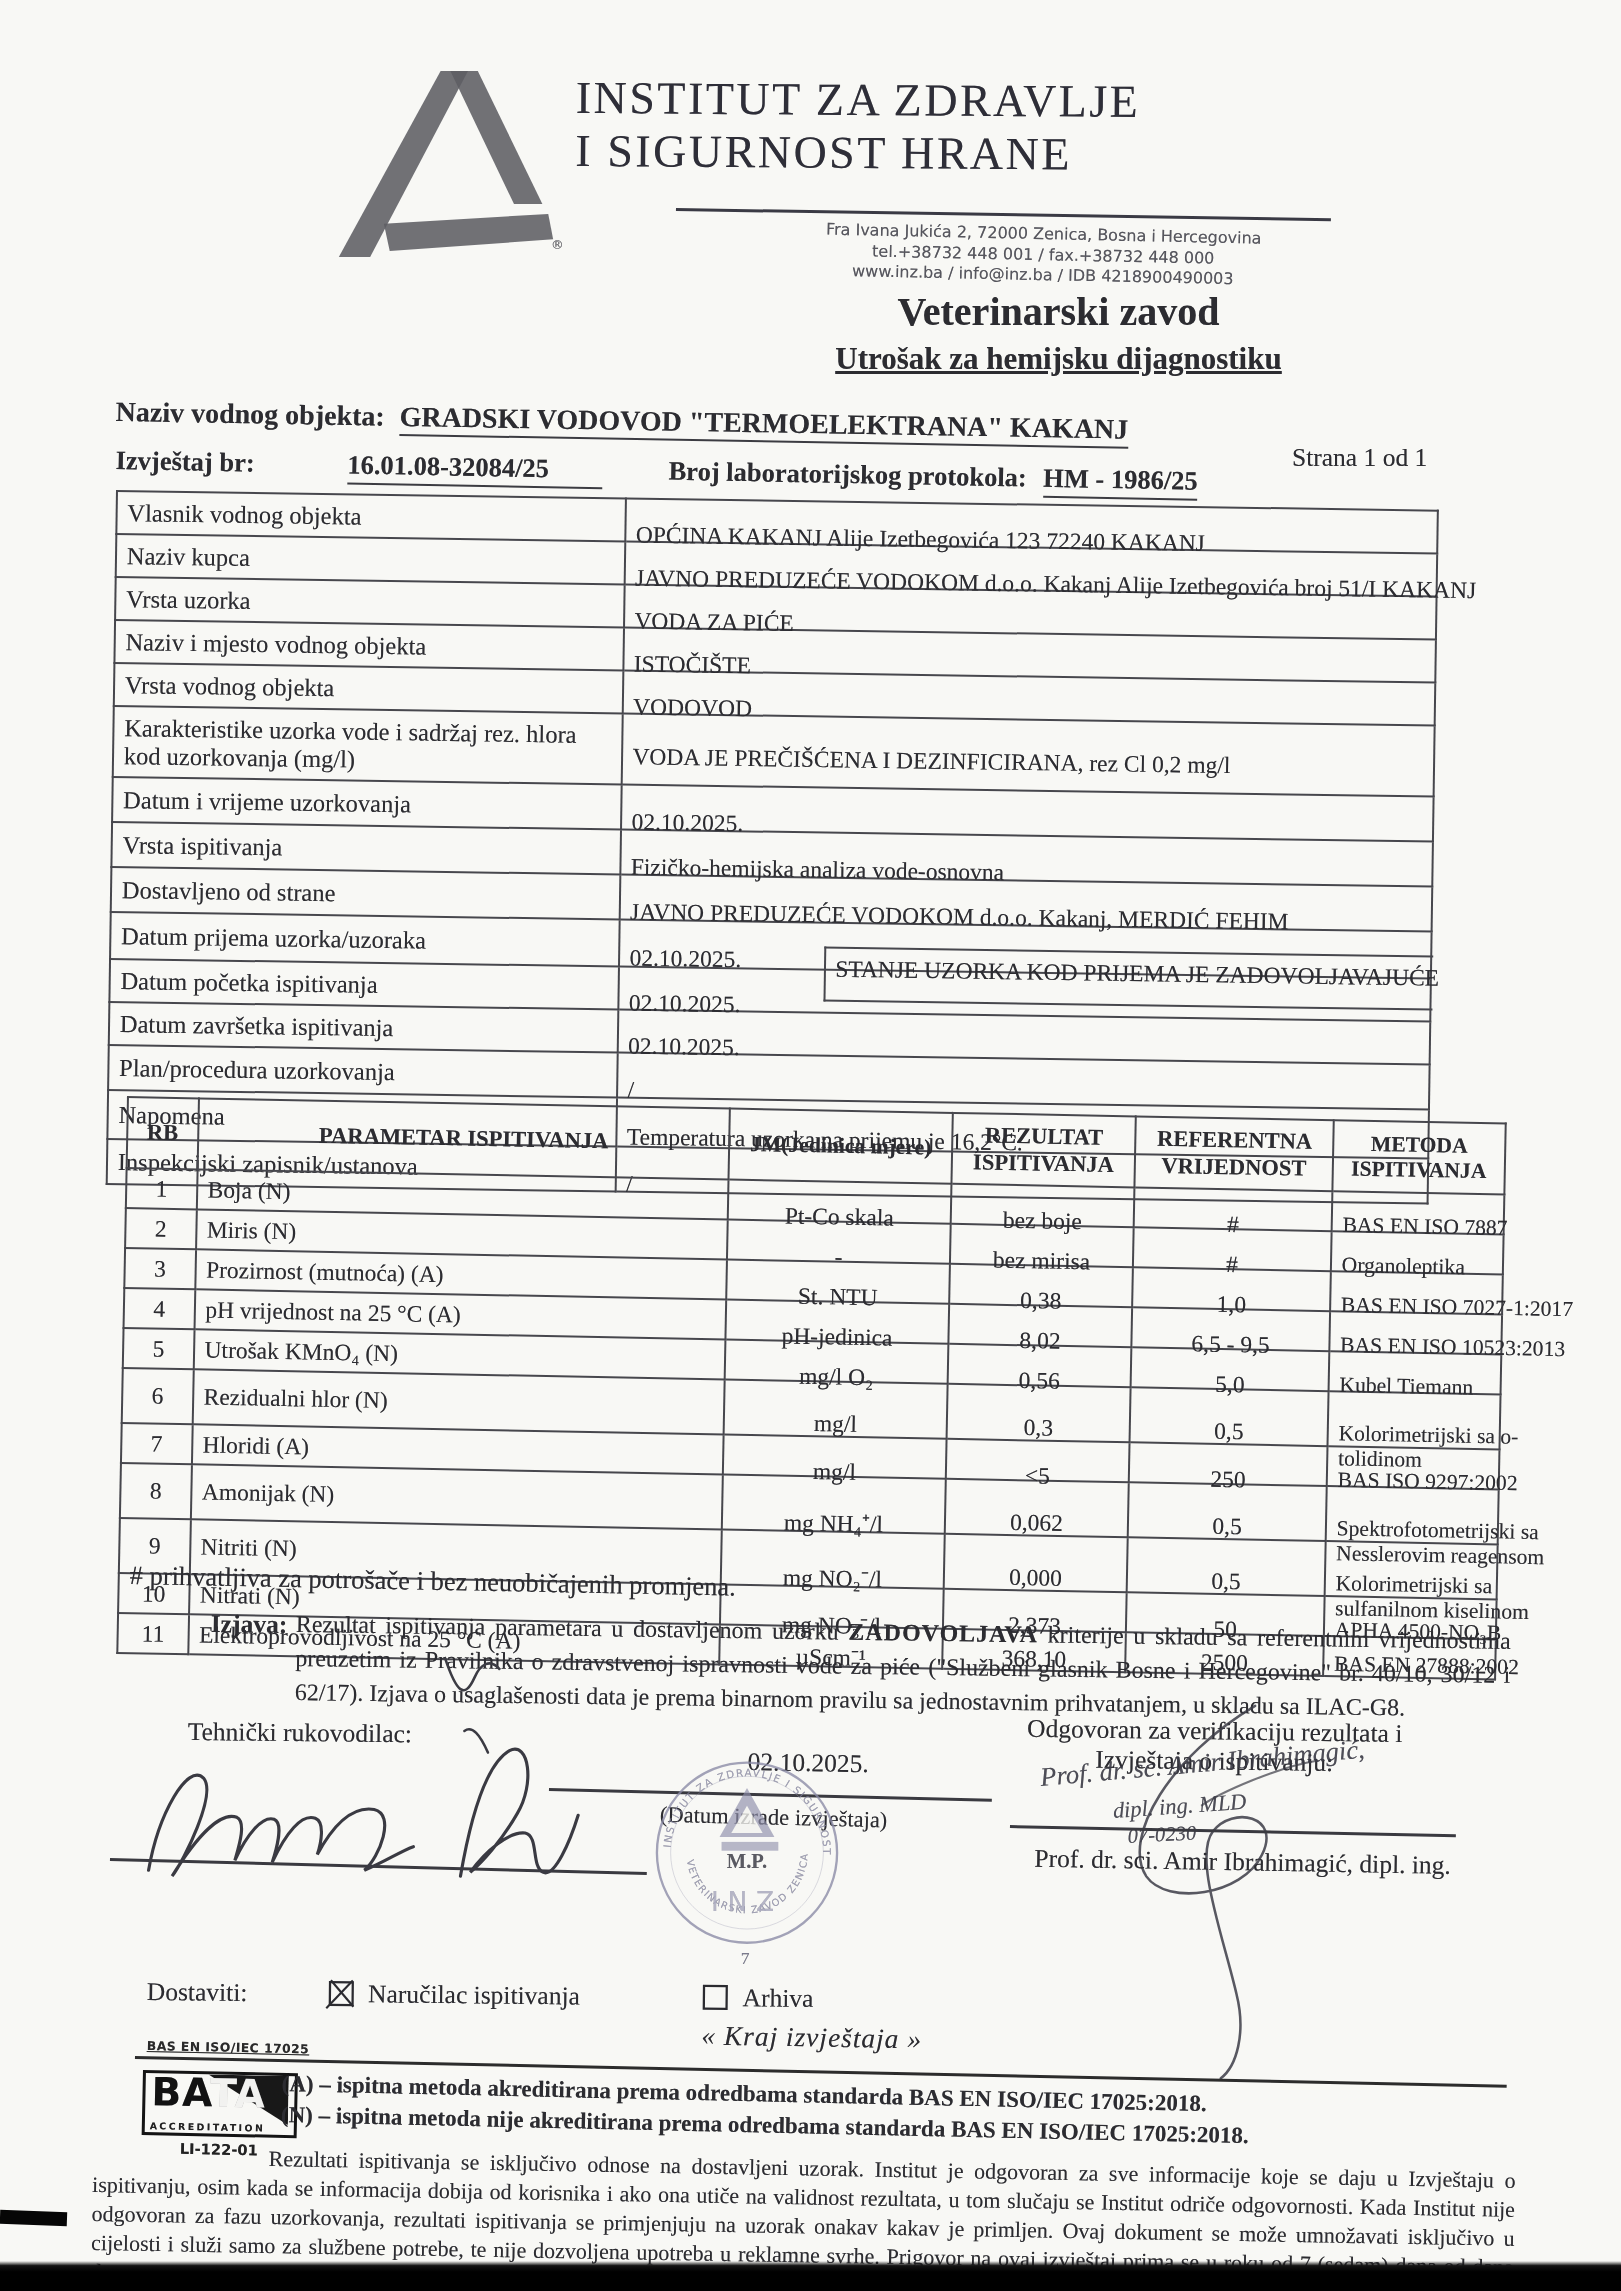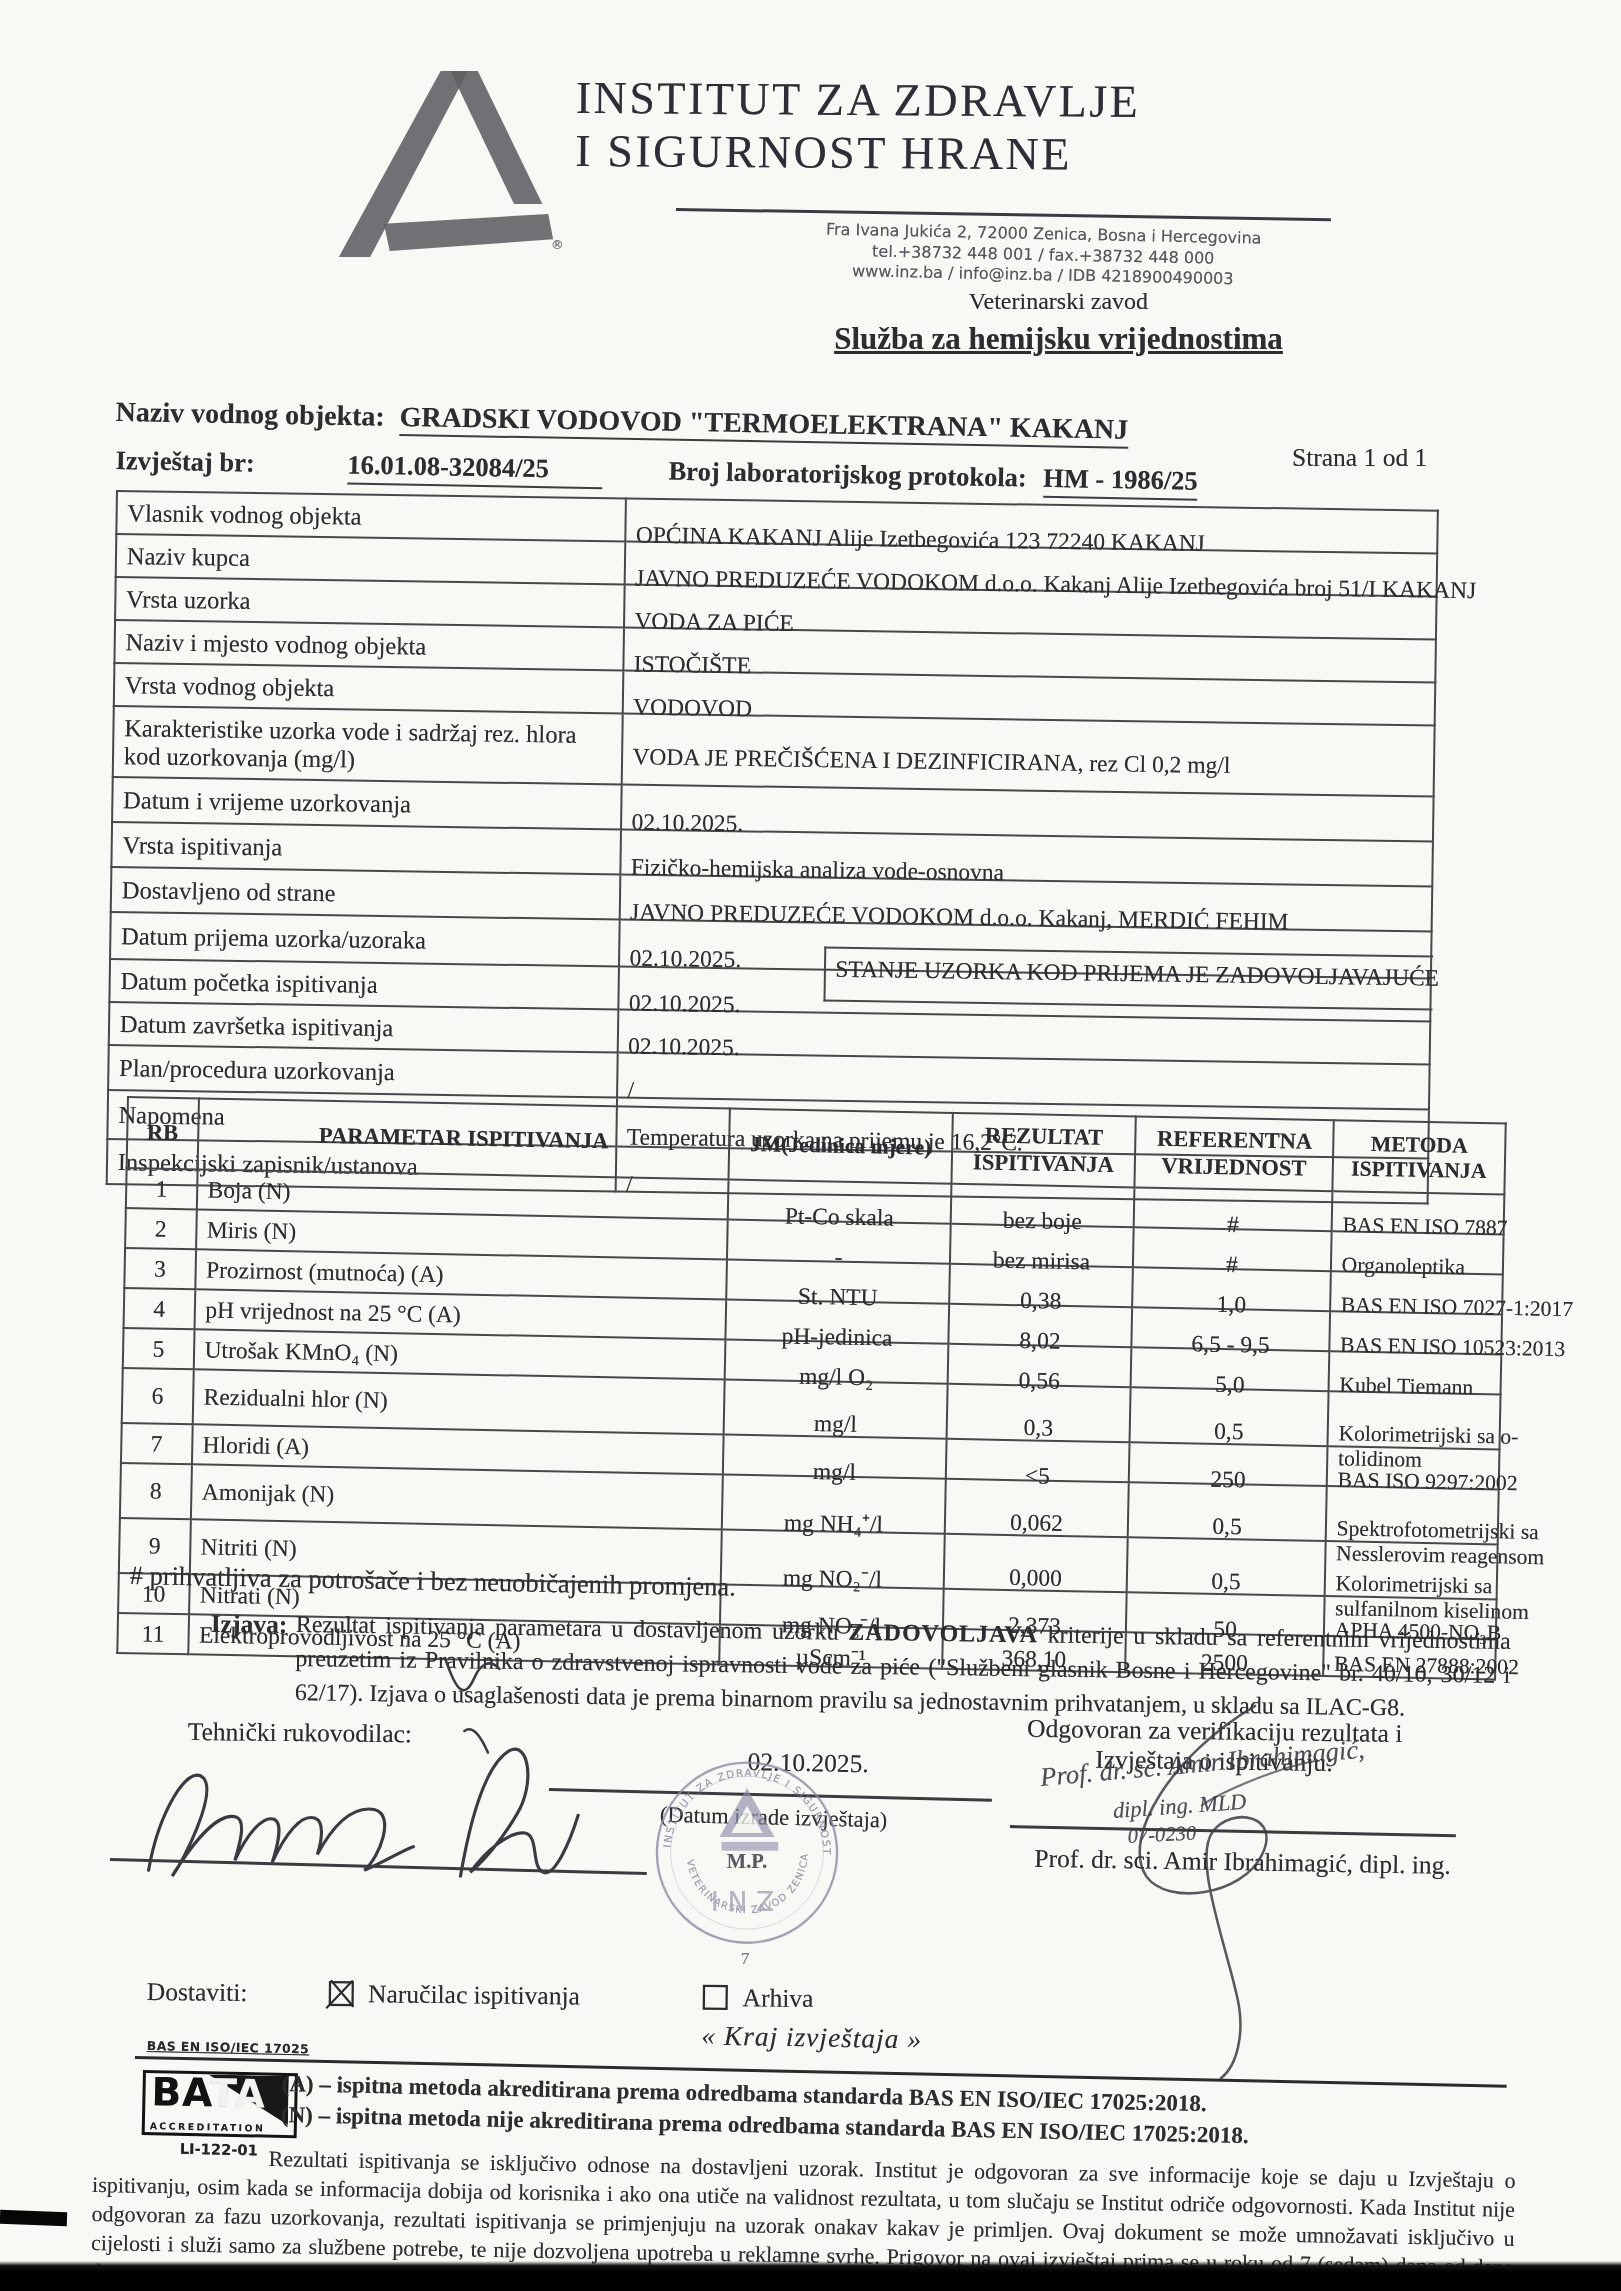--- a/index.html
+++ b/index.html
@@ -8,21 +8,21 @@
     background:#f8f8f5; overflow:hidden;
     font-family:"Liberation Serif", serif; color:#2c2c31;
   }
   .abs{position:absolute;}
   .soft{text-shadow:0 0 0.5px rgba(44,44,49,.45);}
   
   .inst-name{font-size:46px; letter-spacing:2.5px; color:#2e2e38; line-height:53px; font-weight:500;}
   .inst-underline{height:2.9px; background:#3a3a44;}
   .addr{font-family:"DejaVu Sans", sans-serif; font-size:16px; color:#56565e; line-height:20.6px; text-align:center;}
   .headings{text-align:center;}
-  .h-dept{font-size:24px; font-weight:normal;}
+  .h-dept{font-size:40px; font-weight:bold;}
   .h-serv{font-size:31px; font-weight:bold; text-decoration:underline; margin-top:5.9px;}
   .h-title{font-size:30px; font-weight:bold; margin-top:15.7px; letter-spacing:0.5px;}
   .naziv-line{font-size:28px; font-weight:bold; white-space:nowrap;}
   .naziv-line .uval{border-bottom:2.5px solid #3c3c42; padding-bottom:2px;}
   .repline{font-size:26.5px; font-weight:bold; white-space:nowrap;}
   .repline .uval{border-bottom:2.5px solid #3c3c42; padding-bottom:2.9px;}
   .strana{font-size:25.5px;}
   
   table.doc{border-collapse:collapse; table-layout:fixed;}
   table.doc td{border:2px solid #47474d; padding:2px 9.8px; overflow:visible;}
@@ -94,21 +94,21 @@
   </div>
   <div class="abs inst-underline" style="left:676px;top:208px;width:655px;transform:rotate(0.9deg);transform-origin:0 0;"></div>
   <div class="abs addr" style="left:750px;top:218px;width:588px;transform:rotate(1.2deg);transform-origin:0 0;">
     <div>Fra Ivana Jukića 2, 72000 Zenica, Bosna i Hercegovina</div>
     <div>tel.+38732 448 001 / fax.+38732 448 000</div>
     <div>www.inz.ba / info@inz.ba / IDB 4218900490003</div>
   </div>
 
   <div class="abs headings" style="left:676px;top:288px;width:765px;">
     <div class="h-dept">Veterinarski zavod</div>
-    <div class="h-serv">Služba za hemijsku vrijednostima</div>
+    <div class="h-serv">Utrošak za hemijsku dijagnostiku</div>
   </div>
 
   <div class="abs naziv-line" style="left:116px;top:396px;transform:rotate(1.0deg);transform-origin:0 0;">
     <span>Naziv vodnog objekta:</span>
     <span class="uval" style="margin-left:7.8px;">GRADSKI VODOVOD "TERMOELEKTRANA" KAKANJ</span>
   </div>
 
   <div class="abs repline" style="left:116px;top:445px;transform:rotate(1.1deg);transform-origin:0 0;">
     <span>Izvještaj br:</span>
     <span class="uval" style="margin-left:86px;padding-right:54px;">16.01.08-32084/25</span>

